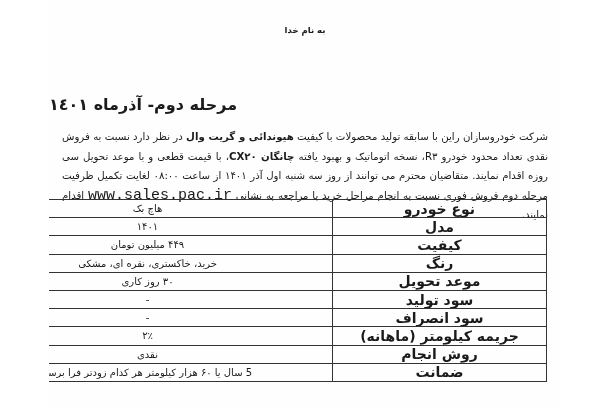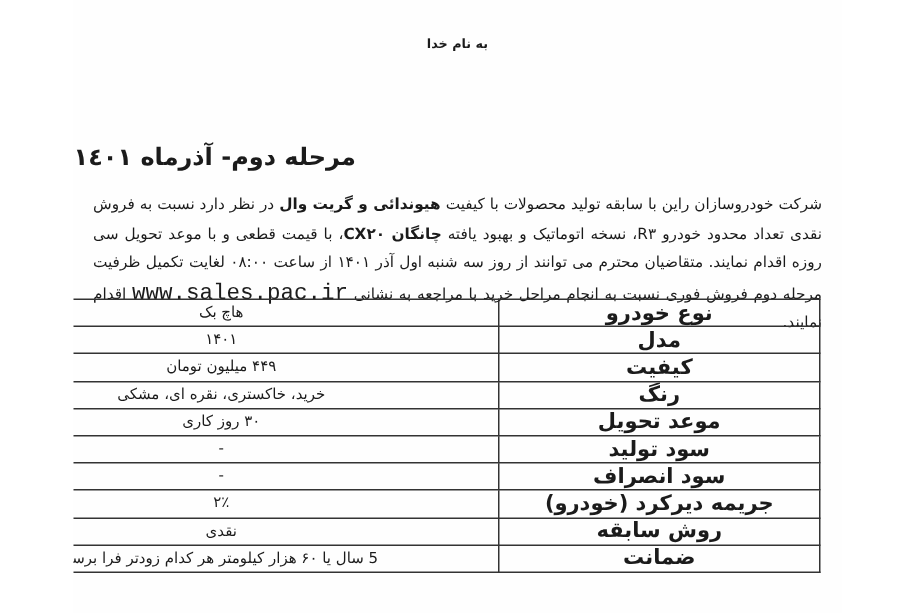--- a/index.html
+++ b/index.html
@@ -126,25 +126,25 @@
       </tr>
       <tr>
         <td class="label-cell">سود تولید</td>
         <td class="value-cell">-</td>
       </tr>
       <tr>
         <td class="label-cell">سود انصراف</td>
         <td class="value-cell">-</td>
       </tr>
       <tr>
-        <td class="label-cell">جریمه دیرکرد (خودرو)</td>
+        <td class="label-cell">جریمه کیلومتر (ماهانه)</td>
         <td class="value-cell">۲٪</td>
       </tr>
       <tr>
-        <td class="label-cell">روش سابقه</td>
+        <td class="label-cell">روش انجام</td>
         <td class="value-cell">نقدی</td>
       </tr>
       <tr>
         <td class="label-cell">ضمانت</td>
         <td class="value-cell">5 سال یا ۶۰ هزار کیلومتر هر کدام زودتر فرا برسد</td>
       </tr>
     </tbody>
   </table>
 
 </div>

